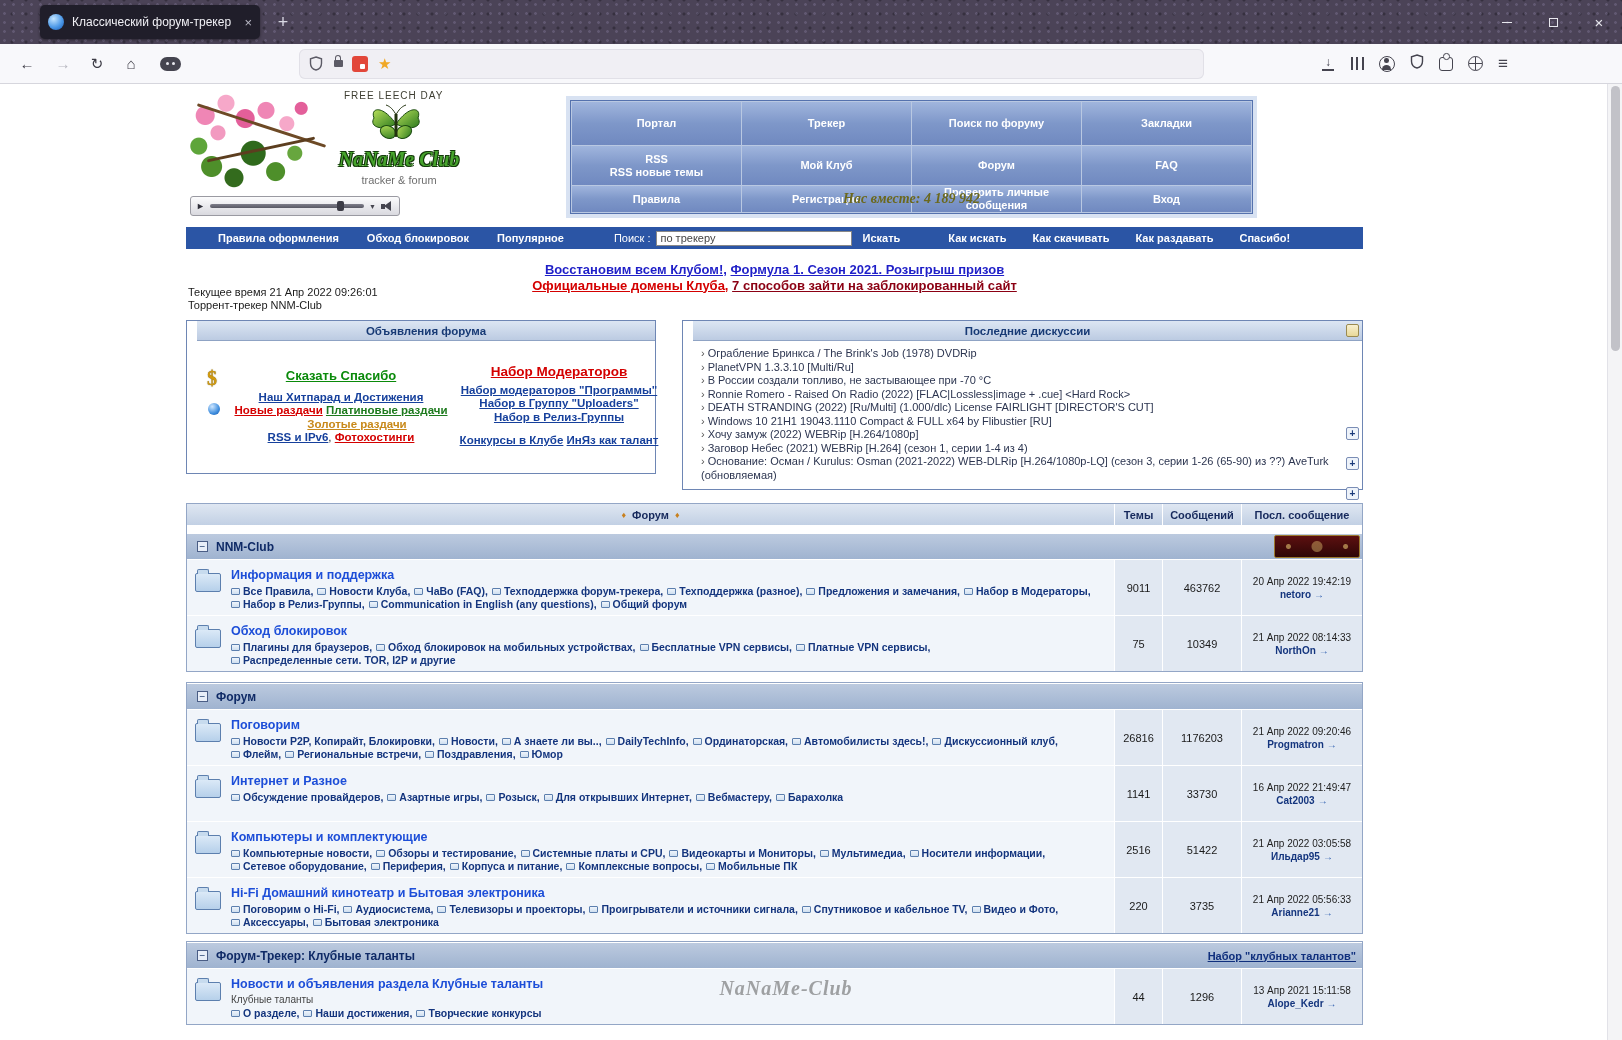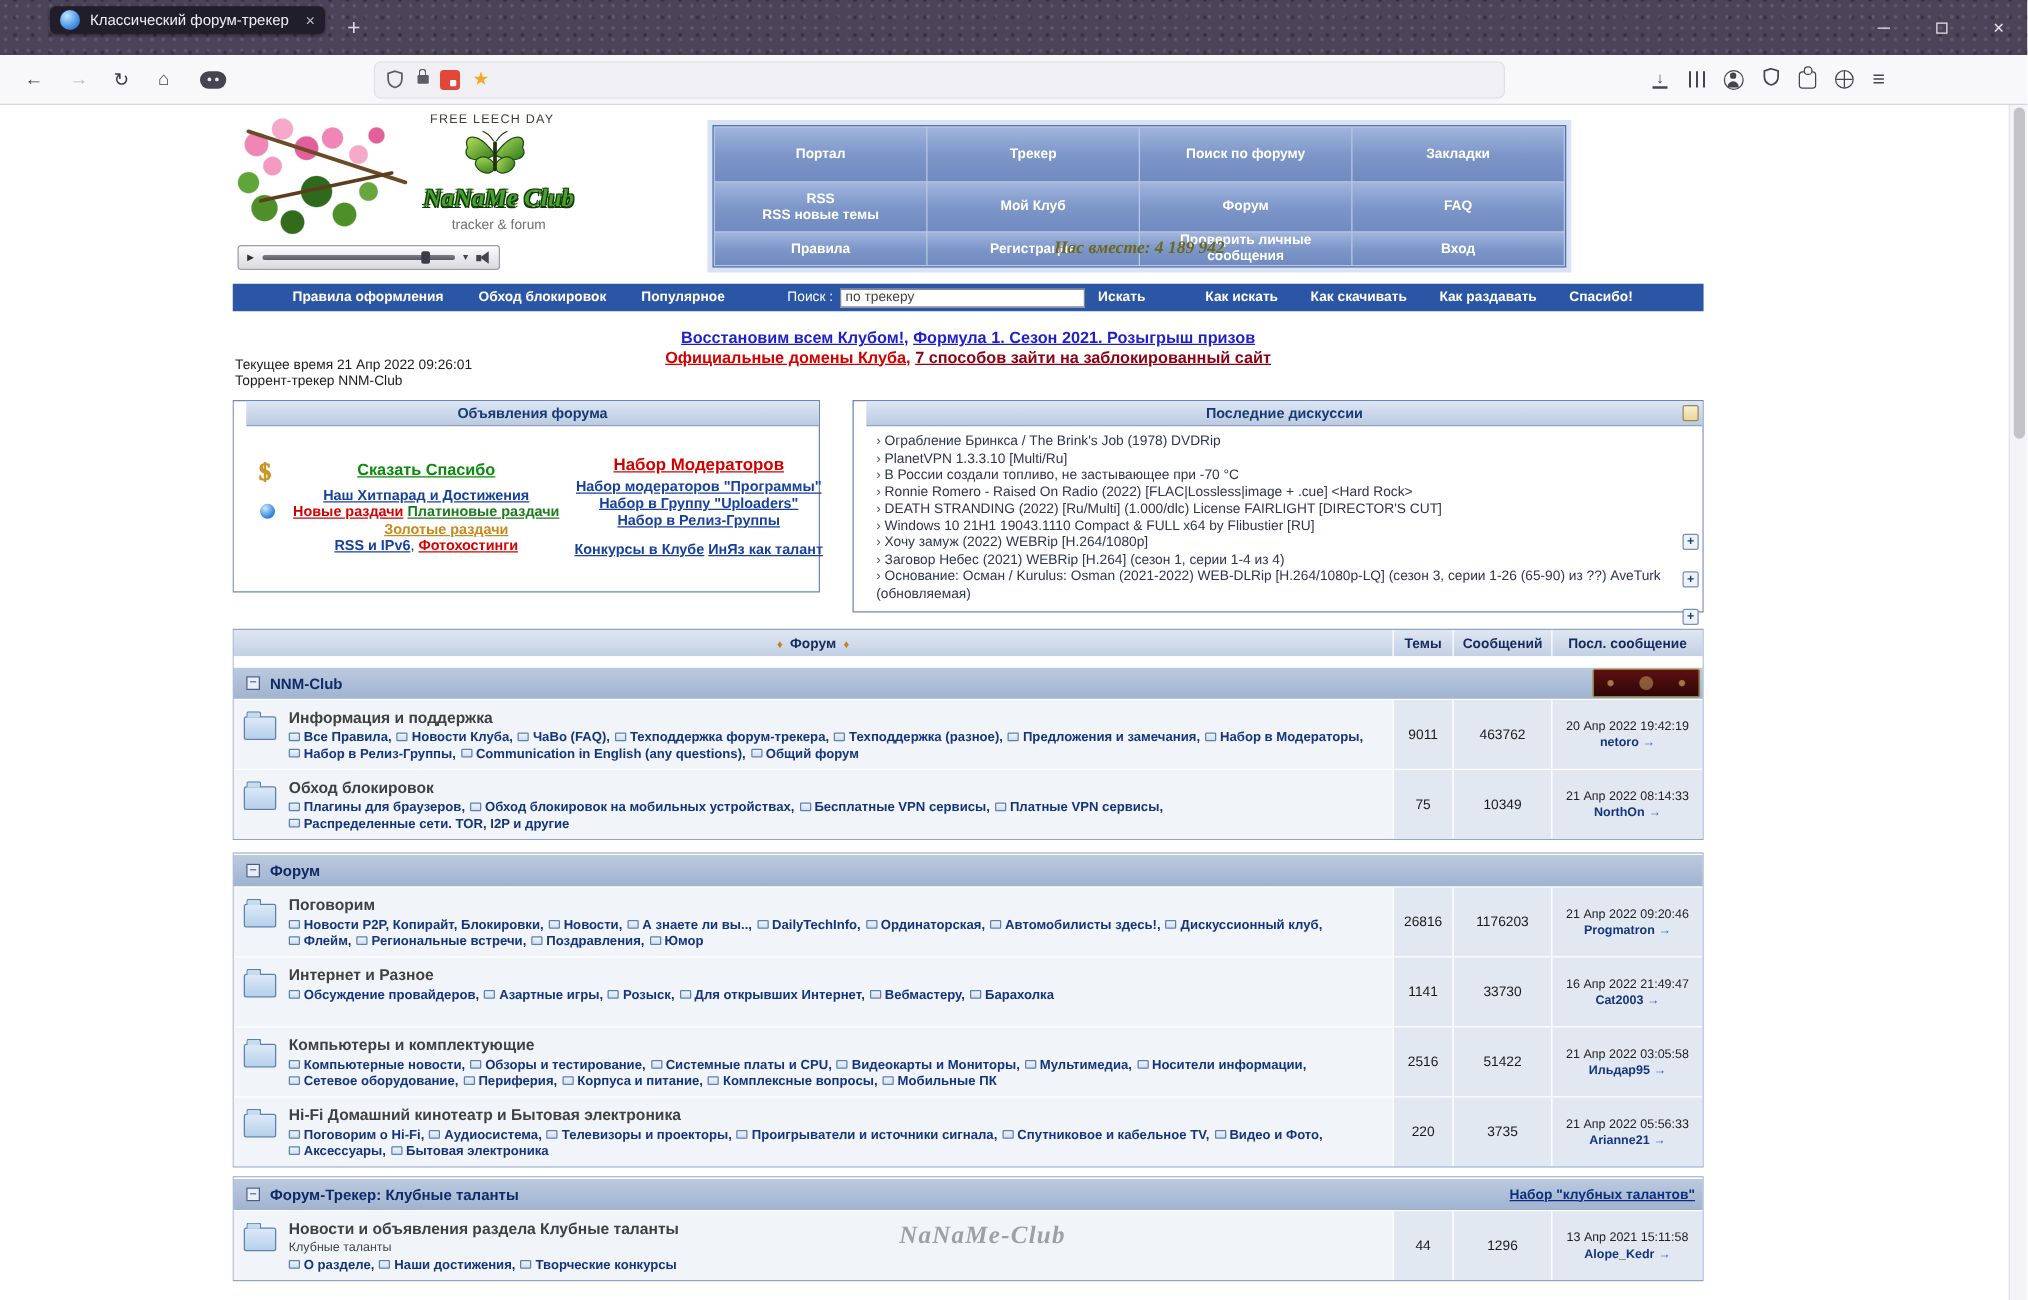--- a/index.html
+++ b/index.html
@@ -7,21 +7,21 @@
          font-family:"Liberation Sans", sans-serif; }
   a { text-decoration:none; cursor:pointer; }
 
   
   .titlebar { position:relative; height:44px;
     background-color:#4b4357;
     background-image:
       radial-gradient(circle, rgba(215,205,255,0.16) 1px, transparent 1.7px),
       radial-gradient(circle, rgba(0,0,0,0.28) 1px, transparent 2px);
     background-size:9px 9px, 14px 14px; background-position:0 0, 5px 7px; }
-  .tab { position:absolute; left:40px; top:5px; width:220px; height:22px;
+  .tab { position:absolute; left:40px; top:5px; width:220px; height:34px;
     background:#201e2a; border-radius:5px; display:flex; align-items:center;
     padding:0 8px; color:#f0f0f5; font-size:12px; box-shadow:0 1px 3px rgba(0,0,0,.45); }
   .favicon { width:16px; height:16px; border-radius:50%; flex:0 0 16px;
     background:radial-gradient(circle at 35% 30%, #c4e5ff, #4e9ae8 55%, #1659b4); margin-right:8px; }
   .tab-title { flex:1; white-space:nowrap; overflow:hidden; }
   .tab-close { color:#b9b9c5; font-size:13px; margin-left:6px; }
   .newtab-btn { position:absolute; left:270px; top:9px; color:#d8d8e2; font-size:18px; width:26px; height:26px; text-align:center; line-height:26px; }
   .win-controls { position:absolute; right:0; top:0; height:44px; display:flex; }
   .win-btn { width:46px; height:100%; display:flex; align-items:center; justify-content:center; color:#e8e8ee; font-size:15px; }
   .min-bar { width:10px; border-bottom:1.6px solid #e8e8ee; }
@@ -119,21 +119,21 @@
     color:#fff; font-weight:bold; font-size:11px; line-height:13px; text-align:center;
     display:flex; flex-direction:column; align-items:center; justify-content:center; padding:0 4px; cursor:pointer; }
   .menu-cell span { display:block; }
 
   .together { position:absolute; left:384px; top:107px; width:683px; text-align:center;
     font-family:"Liberation Serif", serif; font-style:italic; font-weight:bold; font-size:14px; color:#6b681d; }
 
   
   .navstrip { position:absolute; left:0; top:143px; width:1177px; height:22px; background:#2b55a5;
     display:flex; align-items:center; color:#fff; font-size:11px; }
-  .nav-left { display:flex; gap:28px; margin-left:48px; }
+  .nav-left { display:flex; gap:28px; margin-left:32px; }
   .nav-right { display:flex; gap:26px; margin-left:48px; }
   .nav-link { color:#fff; font-weight:bold; white-space:nowrap; }
   .search-label { margin-left:50px; }
   .search-input { margin-left:6px; width:196px; height:15px; font-size:11px; color:#444;
     border:1px solid #888; padding:0 3px; background:#fff; font-family:"Liberation Sans",sans-serif; }
   .search-btn { margin-left:10px; color:#fff; font-weight:bold; }
 
   
   .announce { position:absolute; left:0; top:178px; width:1177px; text-align:center; font-size:13px; font-weight:bold; line-height:15.5px; }
   .announce a { text-decoration:underline; }
@@ -199,21 +199,21 @@
       linear-gradient(#5c1010,#2e0606); }
   .sec-link { position:absolute; right:6px; font-size:11px; font-weight:bold; color:#0f2f7d; text-decoration:underline; }
 
   .frow { display:grid; grid-template-columns:1fr 48px 79px 121px; border-top:1px solid #fff; min-height:56px; }
   .cell-main { background:#f1f5fa; display:flex; padding:5px 8px 4px 4px; }
   .folder-icon { flex:0 0 26px; width:26px; height:19px; background:linear-gradient(#dbe9f7,#b6d0ea);
     border:1px solid #5c7fae; border-radius:2px; margin:8px 10px 0 4px; position:relative; }
   .folder-icon::before { content:""; position:absolute; top:-5px; left:1px; width:10px; height:4px;
     background:#c7dbee; border:1px solid #5c7fae; border-bottom:none; border-radius:2px 2px 0 0; }
   .fbody { flex:1; min-width:0; }
-  .fname { display:inline-block; font-size:12.5px; font-weight:bold; color:#404040; margin:2px 0 3px; }
+  .fname { display:inline-block; font-size:12.5px; font-weight:bold; color:#1d4ed8; margin:2px 0 3px; }
   .fdesc { font-size:10px; color:#444; margin-bottom:2px; }
   .subs { font-size:10.5px; font-weight:bold; color:#14357e; line-height:13px; }
   .sub-item { color:#14357e; margin-right:4px; white-space:nowrap; }
   .sub-item::after { content:","; }
   .sub-item:last-child::after { content:""; }
   .mini-folder { display:inline-block; width:9px; height:7px; background:linear-gradient(#eef4fb,#cfdff0);
     border:1px solid #5c7fae; border-radius:1px; margin-right:3px; position:relative; top:0px; }
   .cell-num { background:#e1e8f2; border-left:1px solid #fff; display:flex; align-items:center; justify-content:center;
     font-size:11px; color:#1a1a1a; }
   .cell-last { background:#e1e8f2; border-left:1px solid #fff; display:flex; flex-direction:column;

